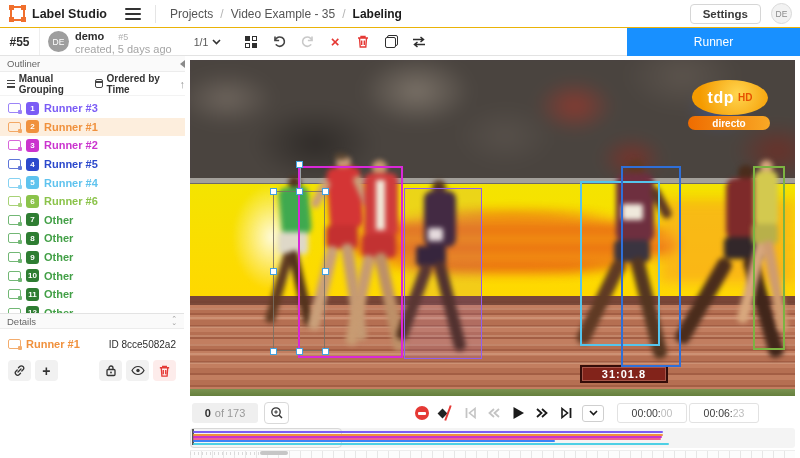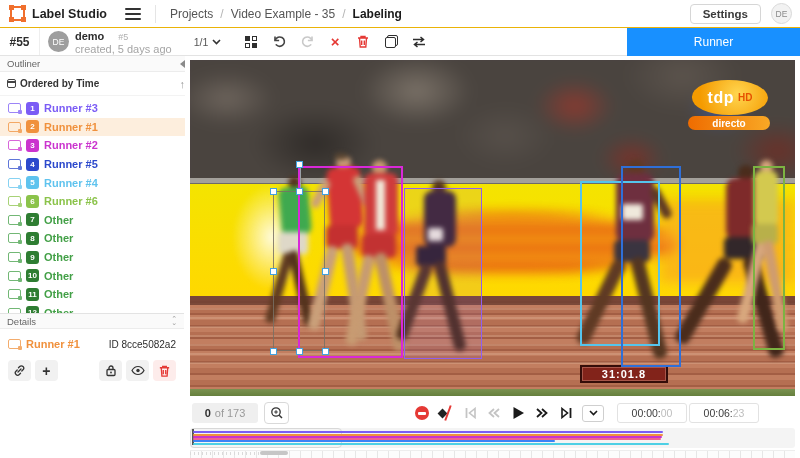--- a/index.html
+++ b/index.html
@@ -258,20 +258,28 @@
   <button class="update-btn">Runner</button>
 </div>
 
 <div id="sidebar">
   <div class="panel-head">
     <span>Outliner</span>
     <span class="collapse-tri"></span>
   </div>
   <div class="group-bar">
     <span class="gb-label">
+      <span class="lines-ic">
+          <i></i>
+          <i></i>
+          <i></i>
+        </span>
+      <span>Manual Grouping</span>
+    </span>
+    <span class="gb-label">
       <span class="box-ic"></span>
       <span>Ordered by Time</span>
     </span>
     <span class="sort-up">↑</span>
   </div>
   <div id="region-list">
       <div class="region-row">
         <span class="r-shape" style="border:1.5px solid #7b5cf5">
           <i style="background:#7b5cf5"></i>
         </span>

